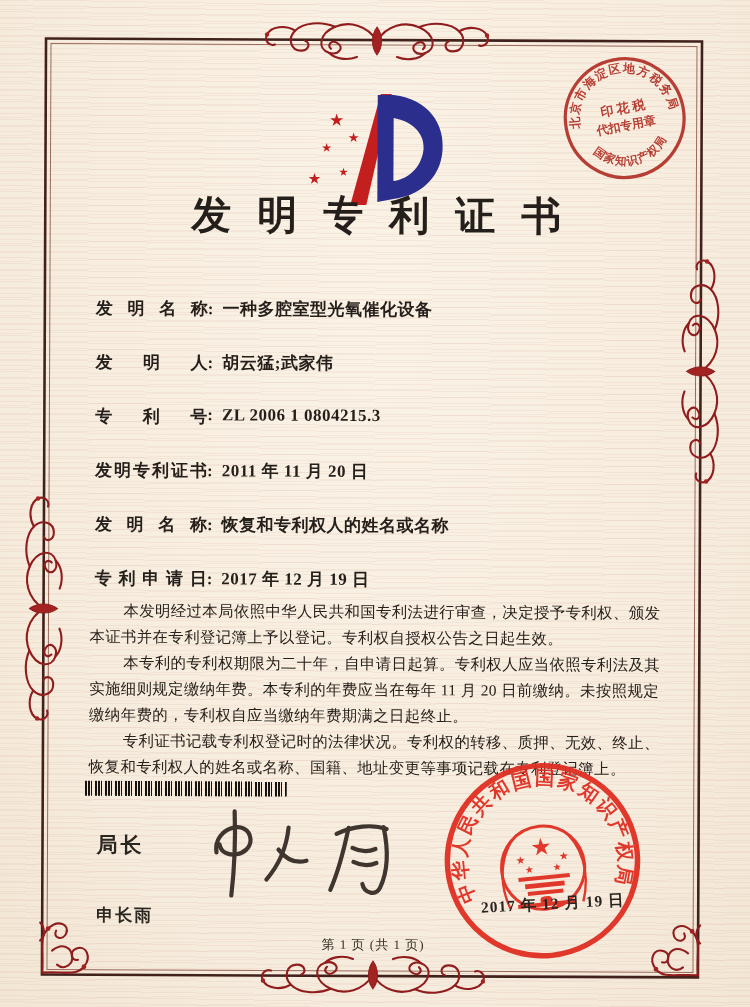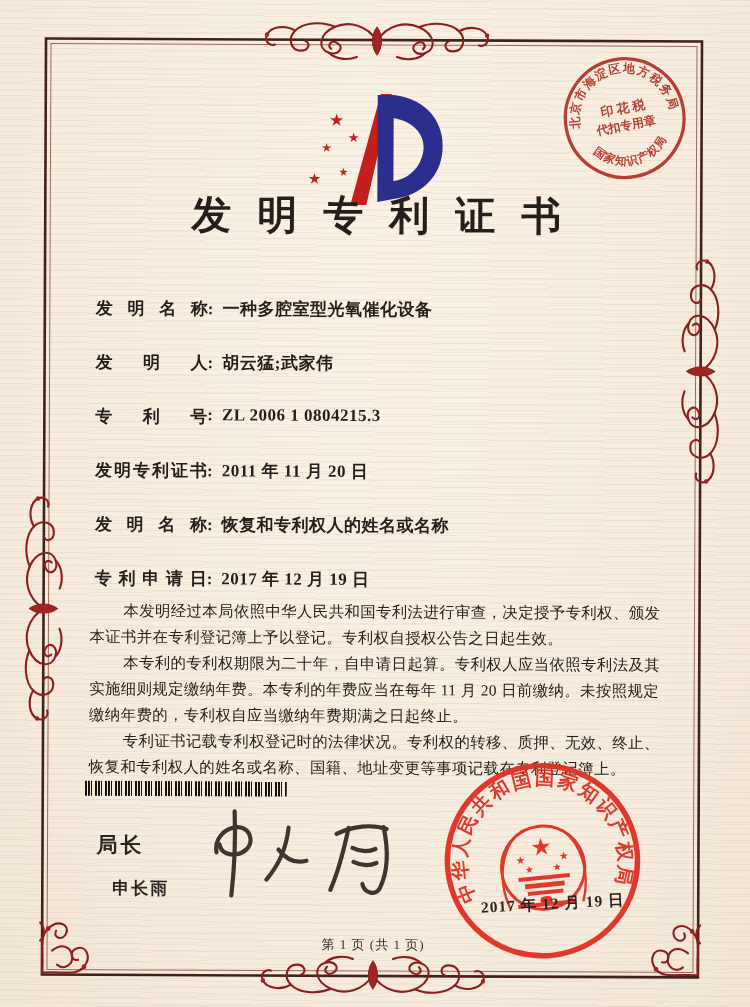--- a/index.html
+++ b/index.html
@@ -22,21 +22,21 @@
   .fields{position:absolute;left:95px;top:298px;right:55px;}
   .field-row{height:54px;font-size:17px;color:#241f1a;white-space:nowrap;}
   .field-label{display:inline-block;width:112px;font-weight:700;text-align:justify;text-align-last:justify;vertical-align:top;}
   .field-colon{font-weight:700;margin-right:9px;}
   .field-value{font-weight:700;letter-spacing:0.5px;}
   .body-text{position:absolute;left:90px;top:599px;width:572px;color:#27211b;}
   .body-text p{margin:0;font-size:15.4px;line-height:26px;text-indent:2.2em;letter-spacing:0.4px;}
   .barcode{position:absolute;left:86px;top:782px;width:202px;height:15px;
     background:repeating-linear-gradient(90deg,#17120e 0 2px,rgba(0,0,0,0) 2px 3px,#17120e 3px 5px,rgba(0,0,0,0) 5px 6px,#17120e 6px 7px,rgba(0,0,0,0) 7px 10px);}
   .signer-title{position:absolute;left:98px;top:832px;font-size:21px;font-weight:700;letter-spacing:3px;color:#2c2620;}
-  .signer-name{position:absolute;left:98px;top:878px;font-size:17px;font-weight:700;letter-spacing:2px;color:#2c2620;margin-left:16px;}
+  .signer-name{position:absolute;left:98px;top:905px;font-size:17px;font-weight:700;letter-spacing:2px;color:#2c2620;}
   .signature-svg{position:absolute;left:188px;top:798px;}
   .tax-stamp{position:absolute;left:556px;top:50px;width:134px;height:134px;transform:rotate(-11deg);opacity:0.92;}
   .seal{position:absolute;left:440px;top:756px;width:208px;height:208px;opacity:0.95;transform:rotate(-6deg);}
   .seal-date{position:absolute;left:452px;top:893px;width:205px;text-align:center;
     font-size:15.5px;font-weight:700;color:#2a2420;letter-spacing:1px;transform:rotate(-3.5deg);}
   .footer{position:absolute;left:0;right:0;top:936px;text-align:center;font-size:13px;color:#332d26;letter-spacing:1px;}
 </style>
 </head>
 <body>
 

